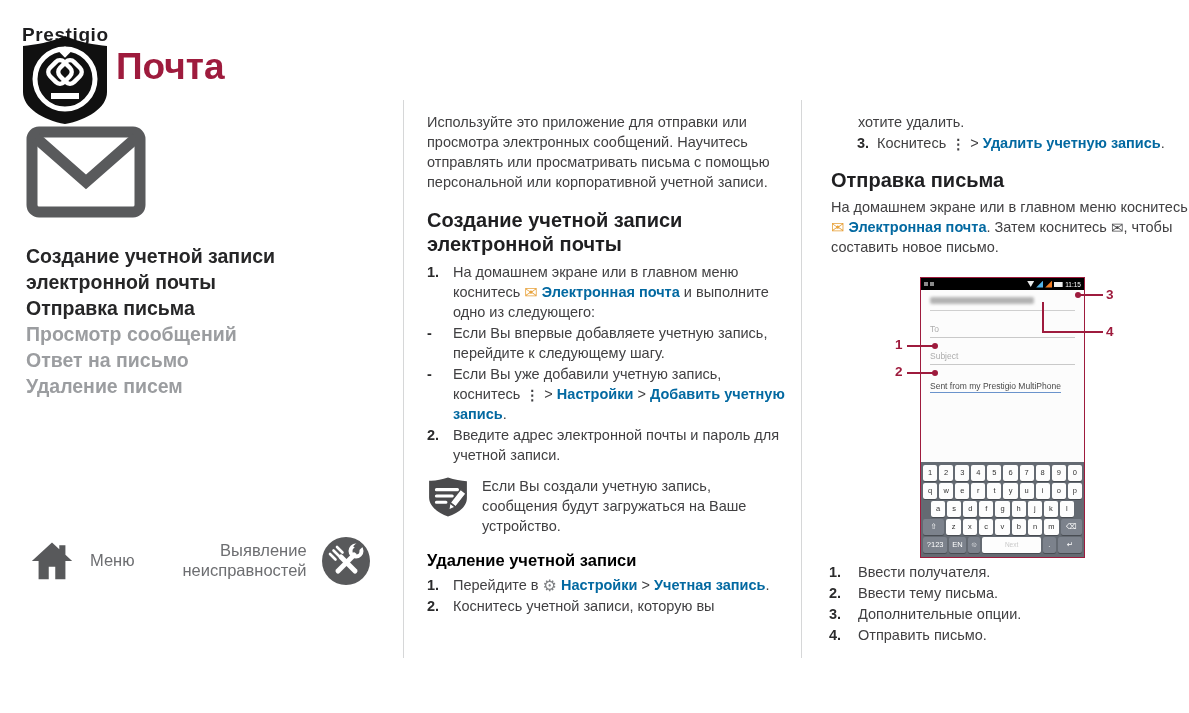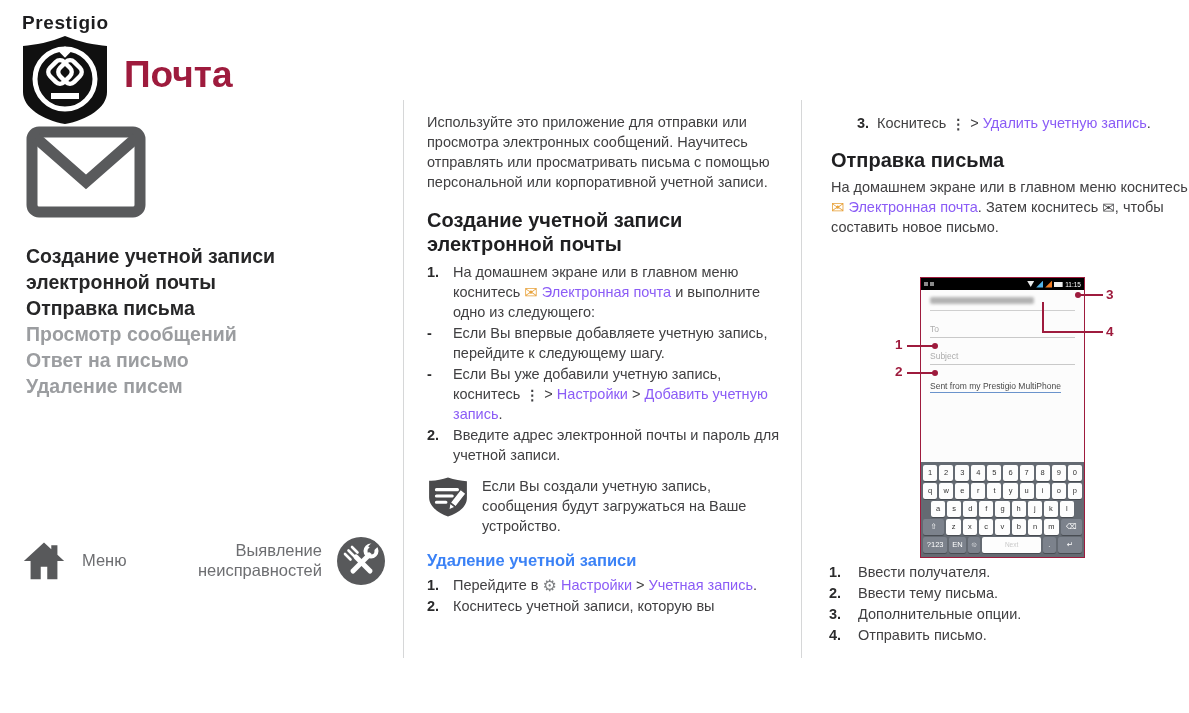--- a/index.html
+++ b/index.html
@@ -1,48 +1,48 @@
 <!DOCTYPE html>
 <html style="--accent: #9e1b3d;"><head>
 <meta charset="utf-8">
 <style>
   :root{--accent:#9e1b3d;--ink:#414042;--icon:#58595b;--gray:#9b9da0;}
   html,body{margin:0;padding:0;background:#fff;}
   .page{position:relative;width:1189px;height:713px;background:#fff;overflow:hidden;
         font-family:"Liberation Sans",sans-serif;color:var(--ink);}
 
   
-  .brand-text{position:absolute;left:22px;top:12px;font-size:19px;font-weight:bold;
+  .brand-text{position:absolute;left:22px;top:24px;font-size:19px;font-weight:bold;
               color:#1d1d1f;letter-spacing:.6px;}
   .shield{position:absolute;left:20px;top:34px;}
-  .app-title{position:absolute;left:116px;top:46px;margin:8px;font-size:37px;font-weight:bold;color:var(--accent);}
+  .app-title{position:absolute;left:116px;top:46px;margin:0;font-size:37px;font-weight:bold;color:var(--accent);}
   .hero-mail{position:absolute;left:26px;top:126px;}
   .toc{position:absolute;left:26px;top:243px;width:336px;font-size:19.5px;font-weight:bold;line-height:26px;}
   .toc-item{color:var(--gray);cursor:pointer;}
   .toc-item.active{color:#262627;}
 
-  .navgrid{position:absolute;left:20px;top:536px;width:366px;display:flex;flex-direction:column;gap:12px;}
+  .navgrid{position:absolute;left:28px;top:536px;width:366px;display:flex;flex-direction:row;gap:12px;}
   .nav-row{display:flex;justify-content:space-between;align-items:center;}
   .nav-cell{display:flex;align-items:center;gap:14px;cursor:pointer;}
   .nav-label{font-size:16.5px;color:#6d6e71;line-height:1.2;}
   .nav-label.right{text-align:right;width:128px;margin-left:44px;}
 
   .vdiv{position:absolute;top:100px;height:558px;width:1px;background:#d6d7d8;}
   .d1{left:403px;} .d2{left:801px;}
 
   
   .col{position:absolute;font-size:14.5px;line-height:1.38;color:var(--ink);}
   .col2{left:427px;top:108px;width:358px;}
   .col3{left:831px;top:112px;width:358px;}
   .col h2{font-size:20px;line-height:1.22;color:#1f1f21;margin:15px 0 5px;font-weight:bold;}
-  .col .h3{font-size:16.5px;color:#3b82f6;font-weight:bold;margin:13px 0 3px;}
+  .col .h3{font-size:16.5px;color:#000000;font-weight:bold;margin:13px 0 3px;}
   .step{display:flex;margin:1px 0;}
   .step .marker{flex:0 0 26px;font-weight:bold;color:#2b2b2c;}
   .step .stext{flex:1;}
-  b{font-weight:normal;color:#8b5cf6;}
+  b{font-weight:bold;color:#0369a1;}
   .note{display:flex;gap:13px;margin:11px 0 4px;align-items:flex-start;}
   .note .ntext{flex:1;padding-right:14px;}
   .cont-line{margin-left:27px;}
   .cont-block{margin-left:26px;}
   .cont-block .marker{flex:0 0 20px;}
   .legend{position:absolute;left:829px;top:562px;width:345px;font-size:14.5px;line-height:1.45;}
   .legend-row{display:flex;}
   .lnum{flex:0 0 29px;font-weight:bold;color:#2b2b2c;}
 
   
@@ -185,20 +185,21 @@
         <span class="marker">1.</span>
         <span class="stext"><span>Перейдите в </span><span class="ic ic-gear">⚙</span><span> </span><b>Настройки</b><span> &gt; </span><b>Учетная запись</b><span>.</span></span>
       </div>
     <div class="step">
         <span class="marker">2.</span>
         <span class="stext"><span>Коснитесь учетной записи, которую вы</span></span>
       </div>
   </section>
 
   <section class="col col3">
+    <div class="cont-line">хотите удалить.</div>
     <div class="step cont-block">
         <span class="marker">3.</span>
         <span class="stext"><span>Коснитесь </span><span class="ic ic-dots">⋮</span><span> &gt; </span><b>Удалить учетную запись</b><span>.</span></span>
       </div>
     <h2>Отправка письма</h2>
     <p style="margin:0"><span>На домашнем экране или в главном меню коснитесь </span><span class="ic ic-mail">✉</span><span> </span><b>Электронная почта</b><span>. Затем коснитесь </span><span class="ic ic-compose">✉</span><span>, чтобы составить новое письмо.</span></p>
   </section>
 
   <div class="phone">
     <div class="p-status">

